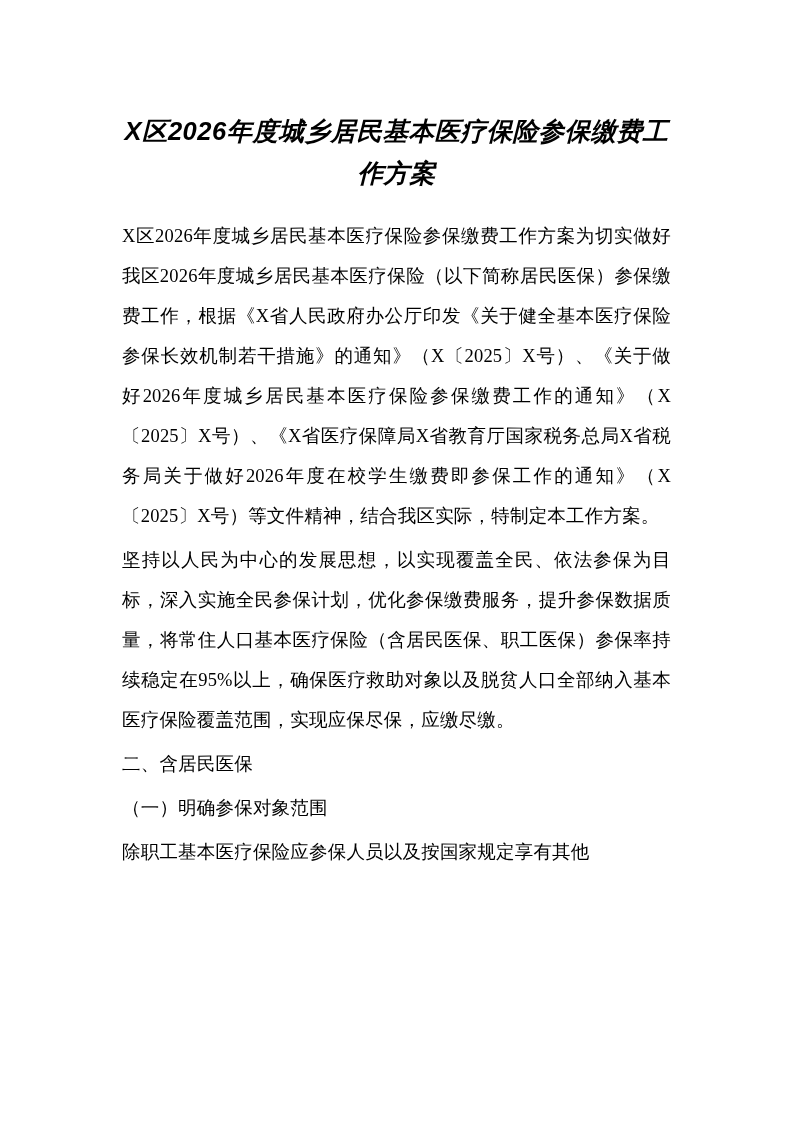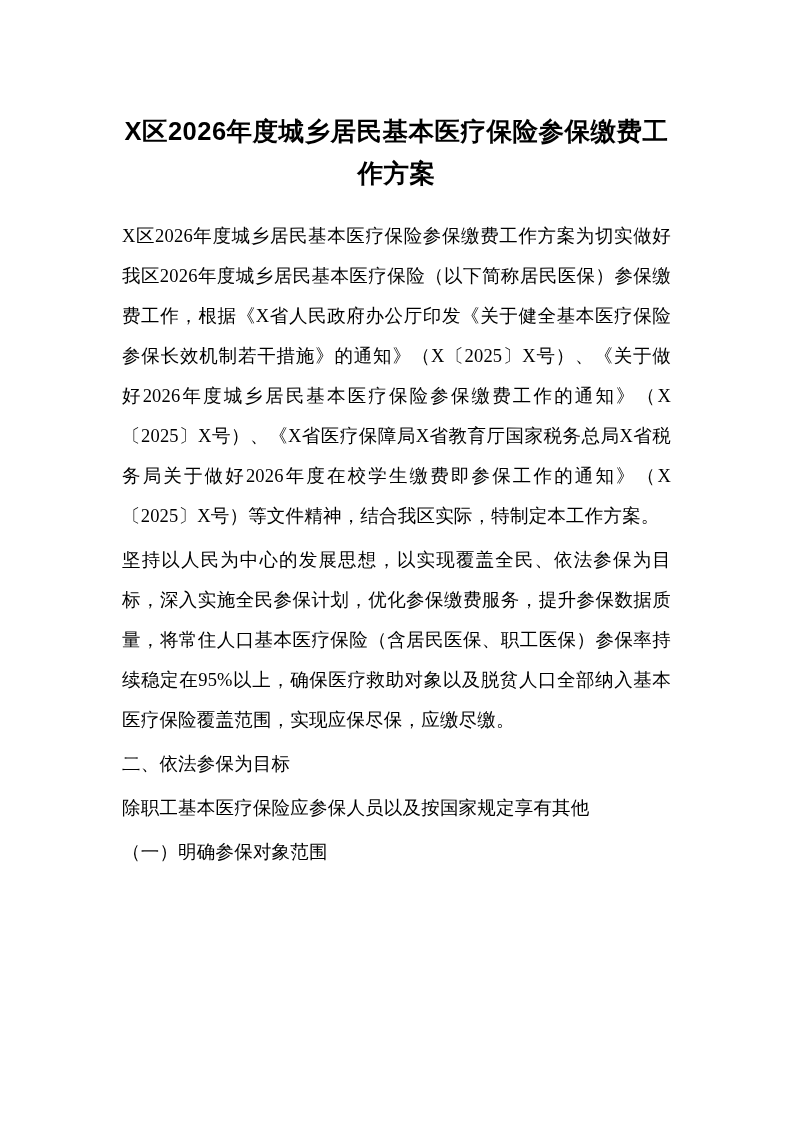--- a/index.html
+++ b/index.html
@@ -24,20 +24,21 @@
   }
   .doc-title {
     font-family: "Liberation Sans", "DejaVu Sans", sans-serif;
     font-weight: bold;
     font-size: 25.5px;
     line-height: 42px;
     text-align: center;
     letter-spacing: 0.5px;
     margin: 0 0 22px 0;
     padding: 0 6px;
+    font-style: italic;
   }
   .body-text {
     font-size: 18.5px;
     line-height: 40px;
     text-align: justify;
     text-justify: inter-ideograph;
     letter-spacing: 0.2px;
     margin: 0;
   }
   .para {
@@ -49,19 +50,19 @@
 
 <div class="page">
 
   <h1 class="doc-title">X区2026年度城乡居民基本医疗保险参保缴费工作方案</h1>
 
   <p class="body-text para">X区2026年度城乡居民基本医疗保险参保缴费工作方案为切实做好我区2026年度城乡居民基本医疗保险（以下简称居民医保）参保缴费工作，根据《X省人民政府办公厅印发《关于健全基本医疗保险参保长效机制若干措施》的通知》（X〔2025〕X号）、《关于做好2026年度城乡居民基本医疗保险参保缴费工作的通知》（X〔2025〕X号）、《X省医疗保障局X省教育厅国家税务总局X省税务局关于做好2026年度在校学生缴费即参保工作的通知》（X〔2025〕X号）等文件精神，结合我区实际，特制定本工作方案。</p>
 
 
   <p class="body-text para">坚持以人民为中心的发展思想，以实现覆盖全民、依法参保为目标，深入实施全民参保计划，优化参保缴费服务，提升参保数据质量，将常住人口基本医疗保险（含居民医保、职工医保）参保率持续稳定在95%以上，确保医疗救助对象以及脱贫人口全部纳入基本医疗保险覆盖范围，实现应保尽保，应缴尽缴。</p>
 
-  <p class="body-text para">二、依法参保为目标</p>
+  <p class="body-text para">二、含居民医保</p>
+
+  <p class="body-text para">（一）明确参保对象范围</p>
 
   <p class="body-text para">除职工基本医疗保险应参保人员以及按国家规定享有其他</p>
-
-  <p class="body-text para">（一）明确参保对象范围</p>
 
 </div>
 
 </body></html>

